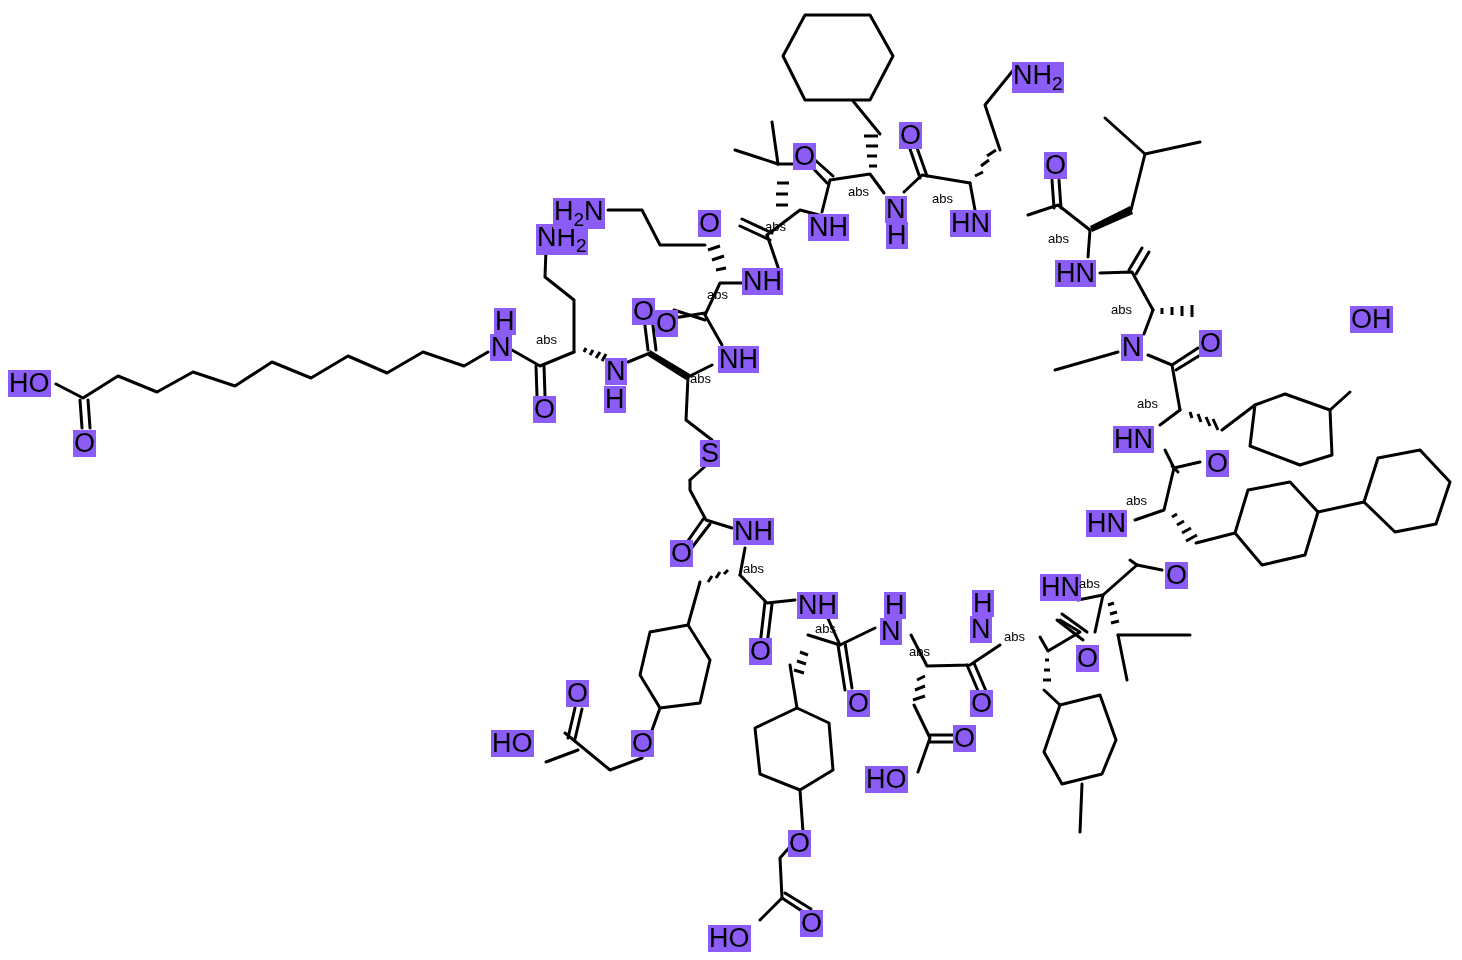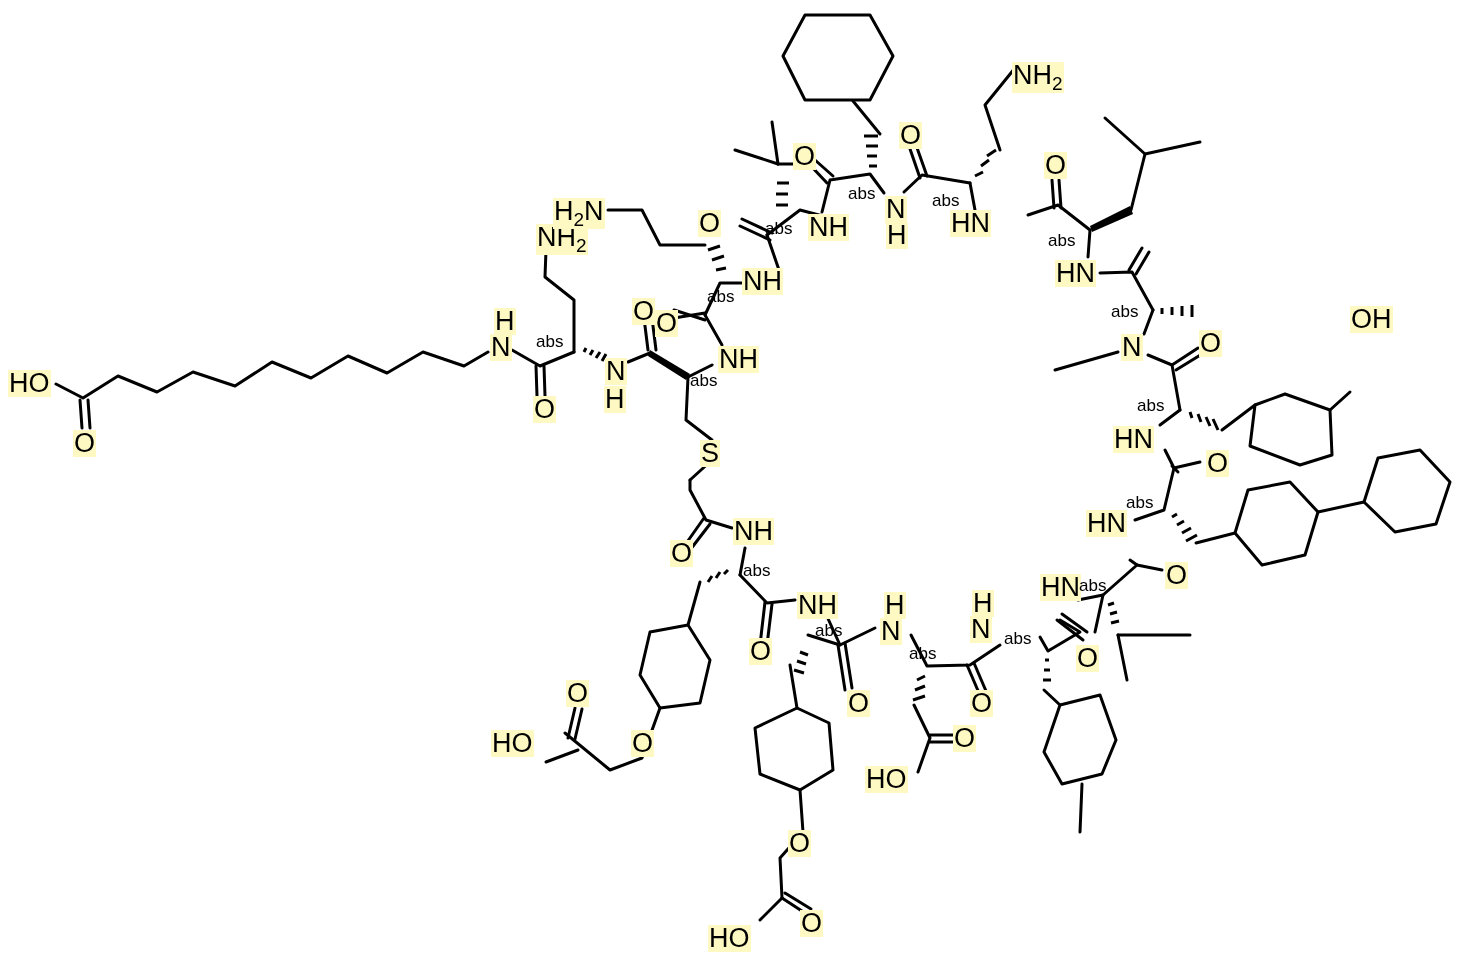--- a/index.html
+++ b/index.html
@@ -1,22 +1,22 @@
 <!DOCTYPE html>
 <html><head>
 <meta charset="utf-8">
 <style>
   html, body { margin:0; padding:0; background:#ffffff; }
   body { width:1462px; height:960px; overflow:hidden; position:relative; }
   #mol { position:absolute; left:0; top:0; width:1462px; height:960px; }
   #mol .b { stroke:#000; stroke-width:3; fill:none; stroke-linecap:round; stroke-linejoin:round; }
   #mol .w { fill:#000; }
   #mol .h { stroke:#000; stroke-width:3; fill:none; }
-  .atom { position:absolute; font-family:"Liberation Sans", sans-serif; font-size:27px; color:#000; line-height:1; background:#fef9c3; padding:0 1px; white-space:nowrap; }
-  .abs { position:absolute; font-family:"Liberation Sans", sans-serif; font-size:17px; color:#000; line-height:1; white-space:nowrap; }
+  .atom { position:absolute; font-family:"Liberation Sans", sans-serif; font-size:27px; color:#000; line-height:1; background:#8b5cf6; padding:0 1px; white-space:nowrap; }
+  .abs { position:absolute; font-family:"Liberation Sans", sans-serif; font-size:13px; color:#000; line-height:1; white-space:nowrap; }
   .sub { font-size:19px; vertical-align:-6px; }
 </style>
 </head>
 <body>
 
 <svg id="mol" viewBox="0 0 1462 960" xmlns="http://www.w3.org/2000/svg">
 
   <g>
     <polyline class="b" points="56,384 83,398 118,376 157,392 193,372 235,386 272,362 311,378 348,356 387,373 423,352 464,366 488,352"></polyline>
     <line class="b" x1="80" y1="400" x2="82" y2="428"></line>

